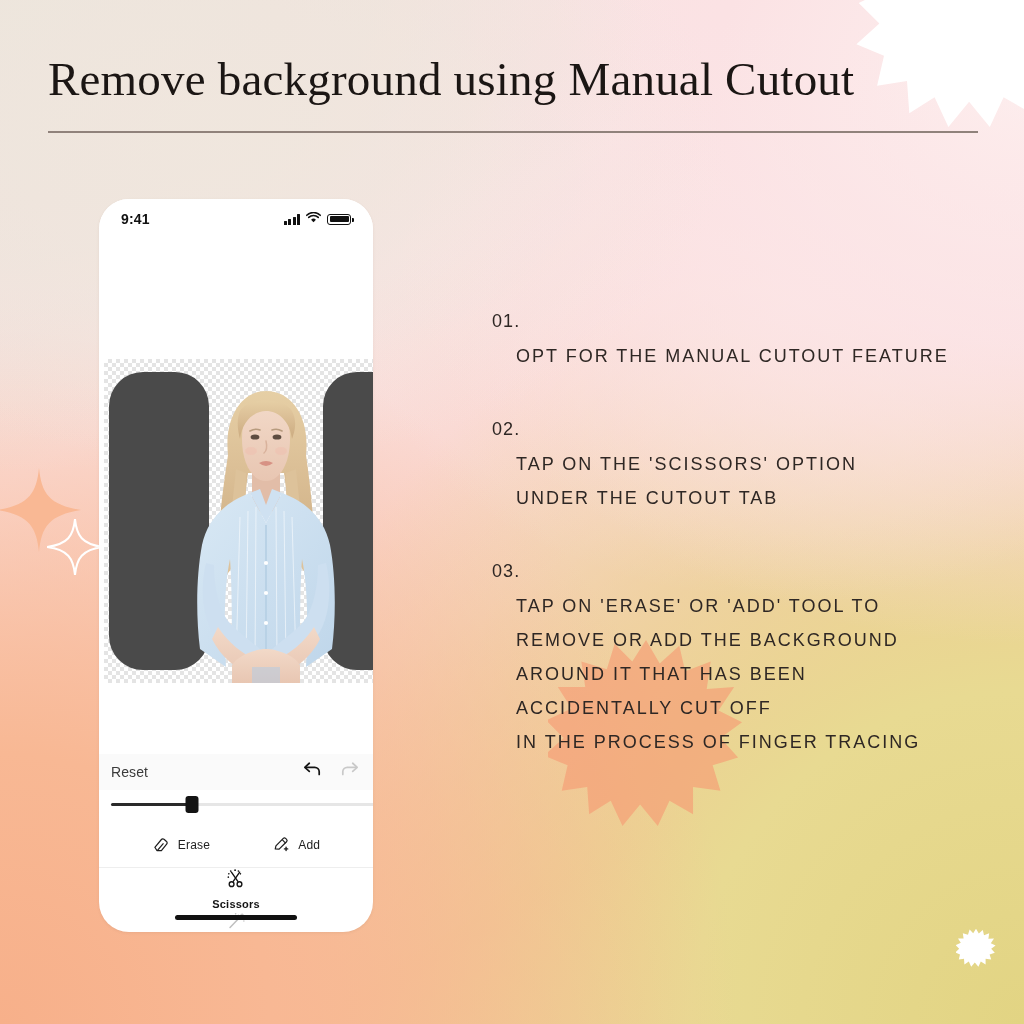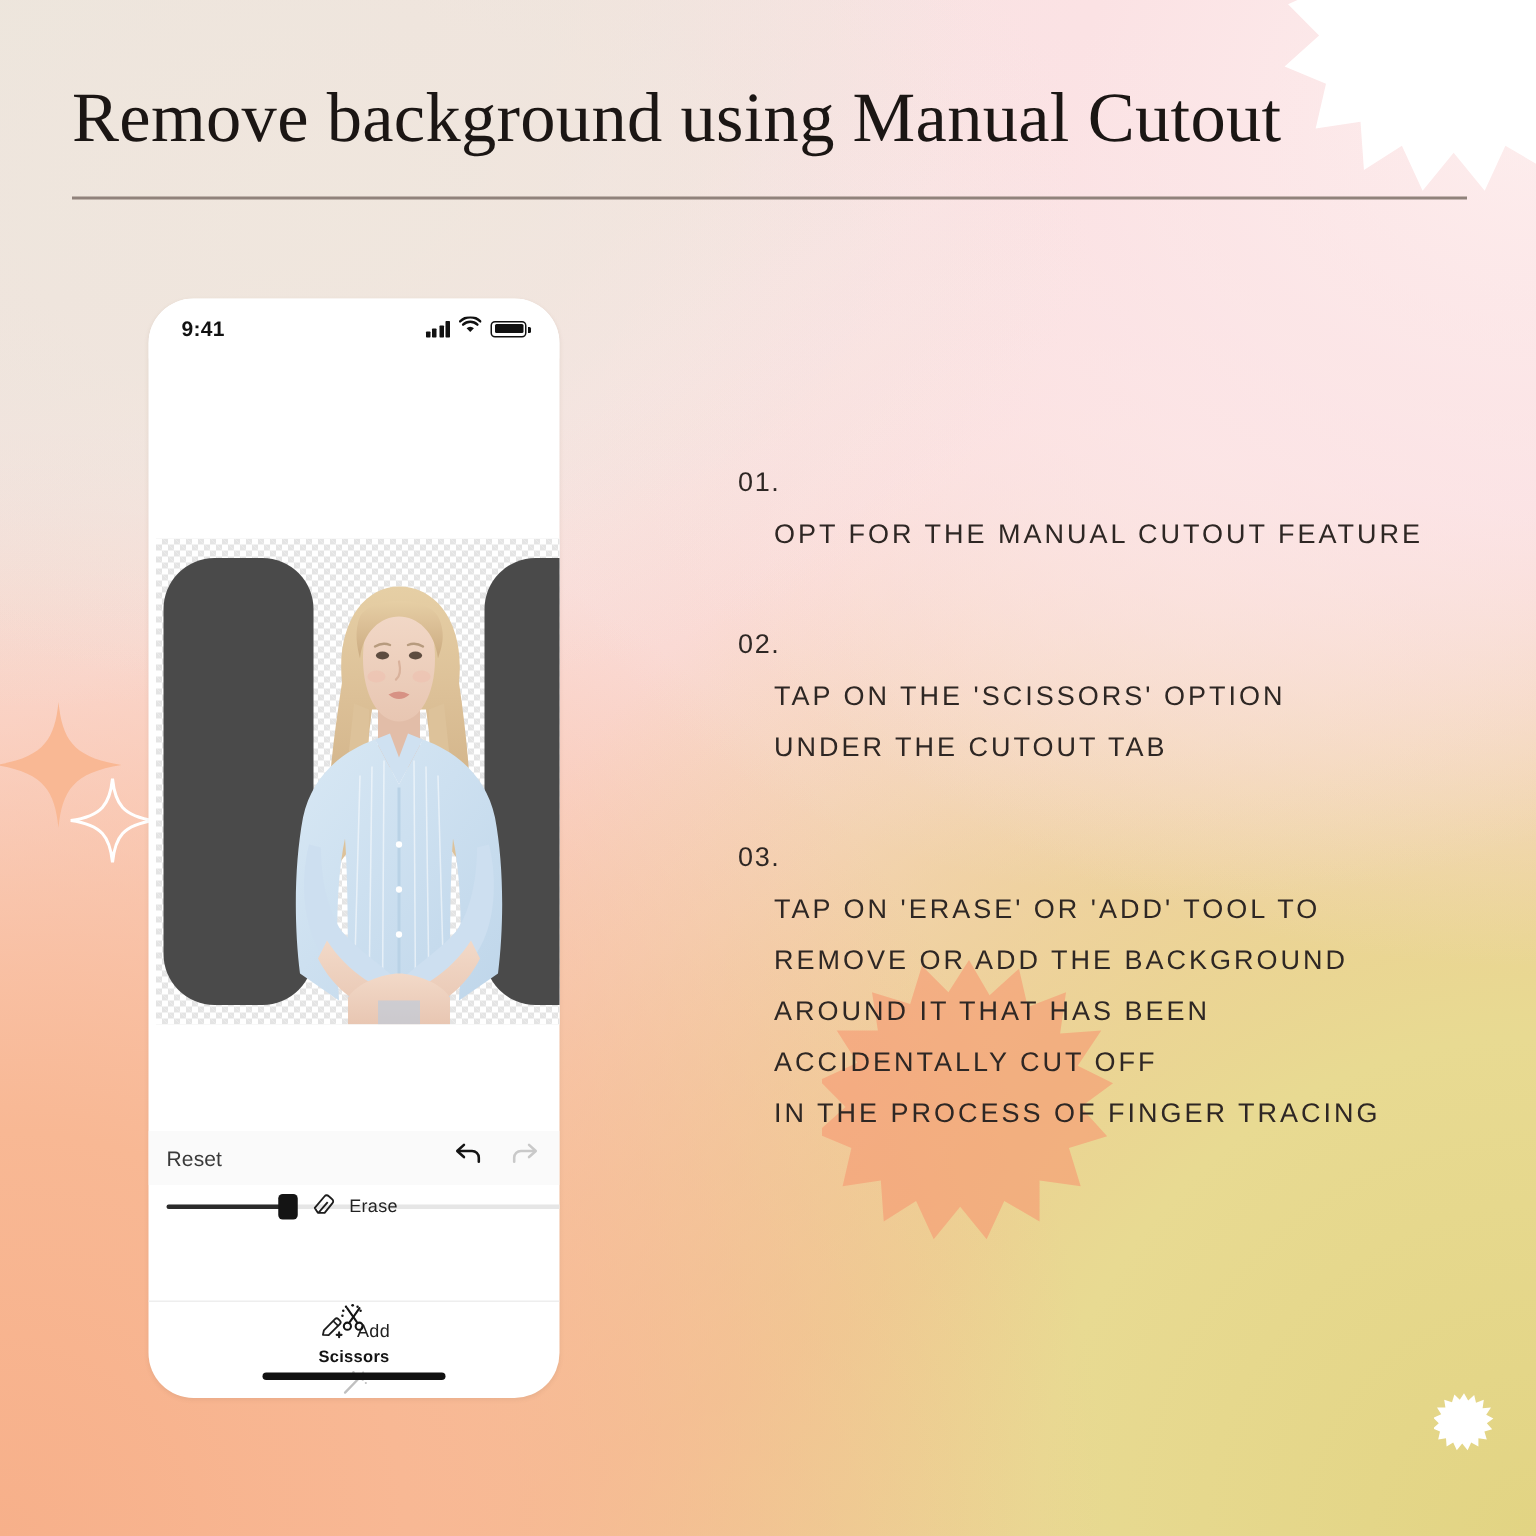--- a/index.html
+++ b/index.html
@@ -135,21 +135,21 @@
   .slider .fill{
     position:absolute;left:0;top:6px;height:3px;background:#2a2a2a;border-radius:2px;
   }
   .slider .knob{
     position:absolute;top:0;width:13px;height:17px;background:#141414;border-radius:3px;
     transform:translate(-50%,-1px);cursor:pointer;
   }
 
   .tools-row{
     position:absolute;left:0;top:625px;width:100%;height:42px;
-    display:flex;align-items:center;justify-content:center;gap:62px;flex-direction:column;
+    display:flex;align-items:center;justify-content:center;gap:62px;
   }
   .tool{display:flex;align-items:center;gap:8px;cursor:pointer;}
   .tool span{font-size:12px;color:#222;letter-spacing:.2px;}
 
   .tabbar{
     position:absolute;left:0;top:668px;width:100%;height:58px;
     border-top:1px solid #eee;
     display:flex;align-items:center;flex-direction:column;
   }
   .tab{

